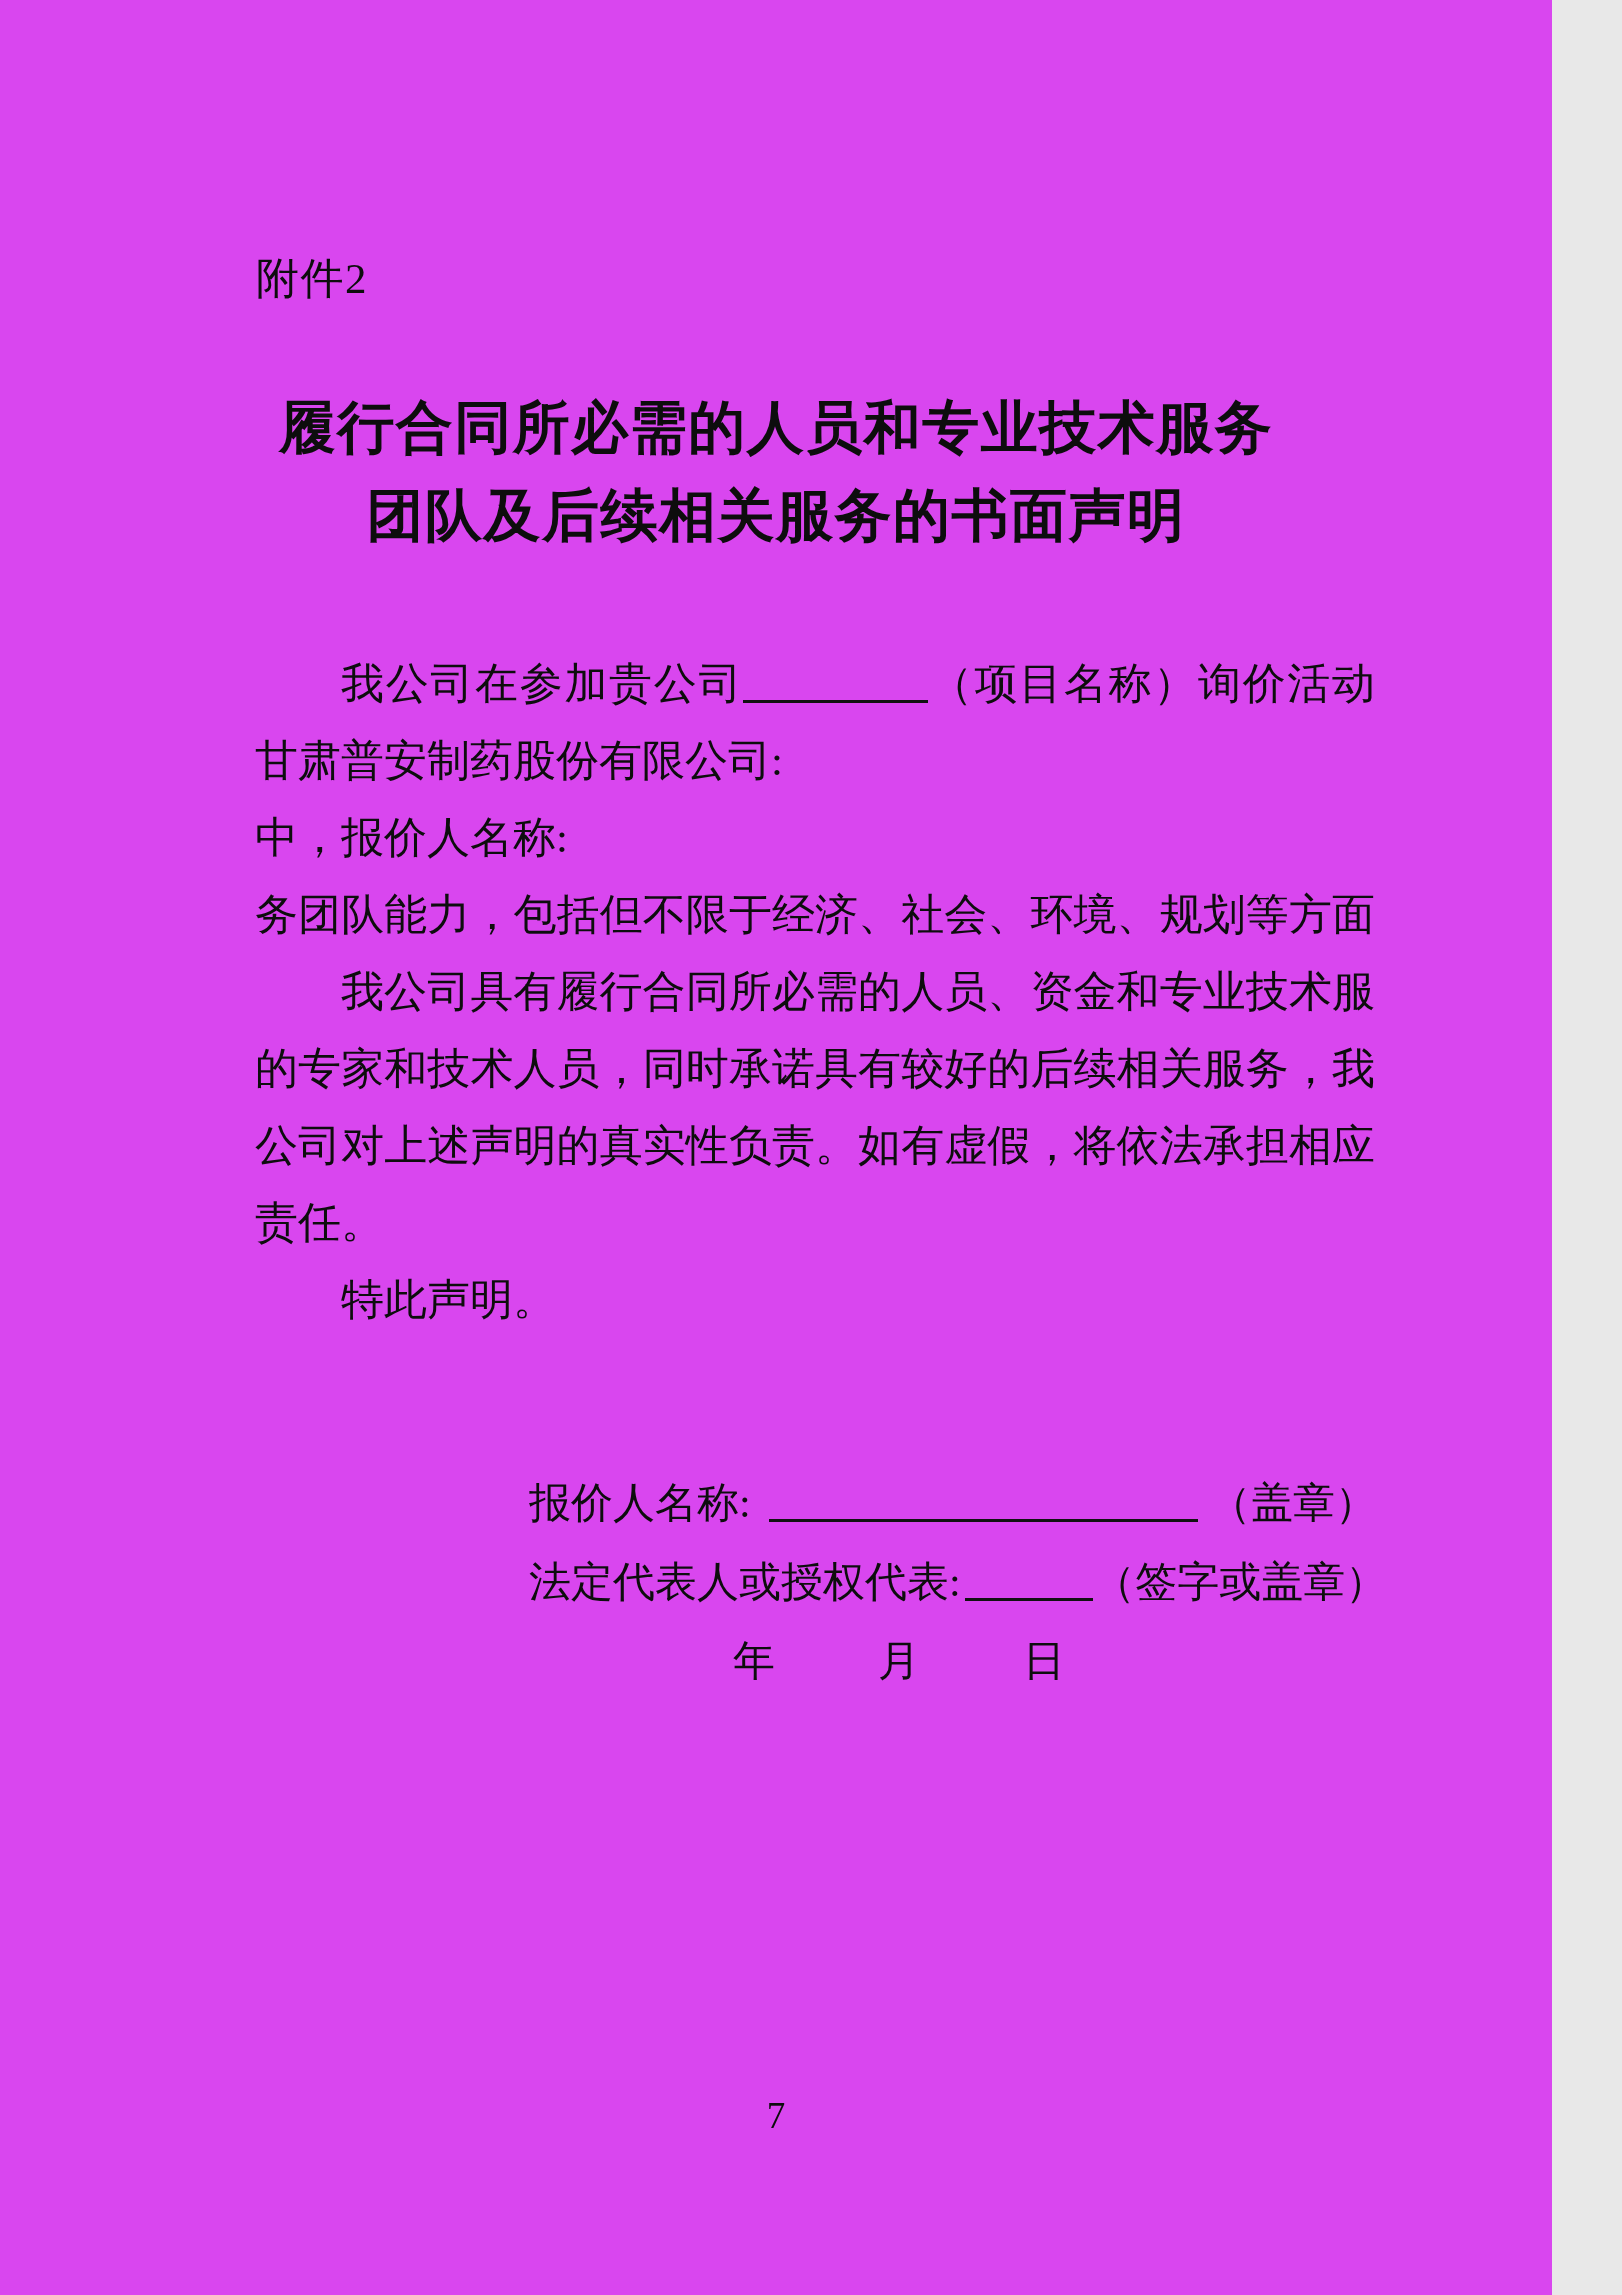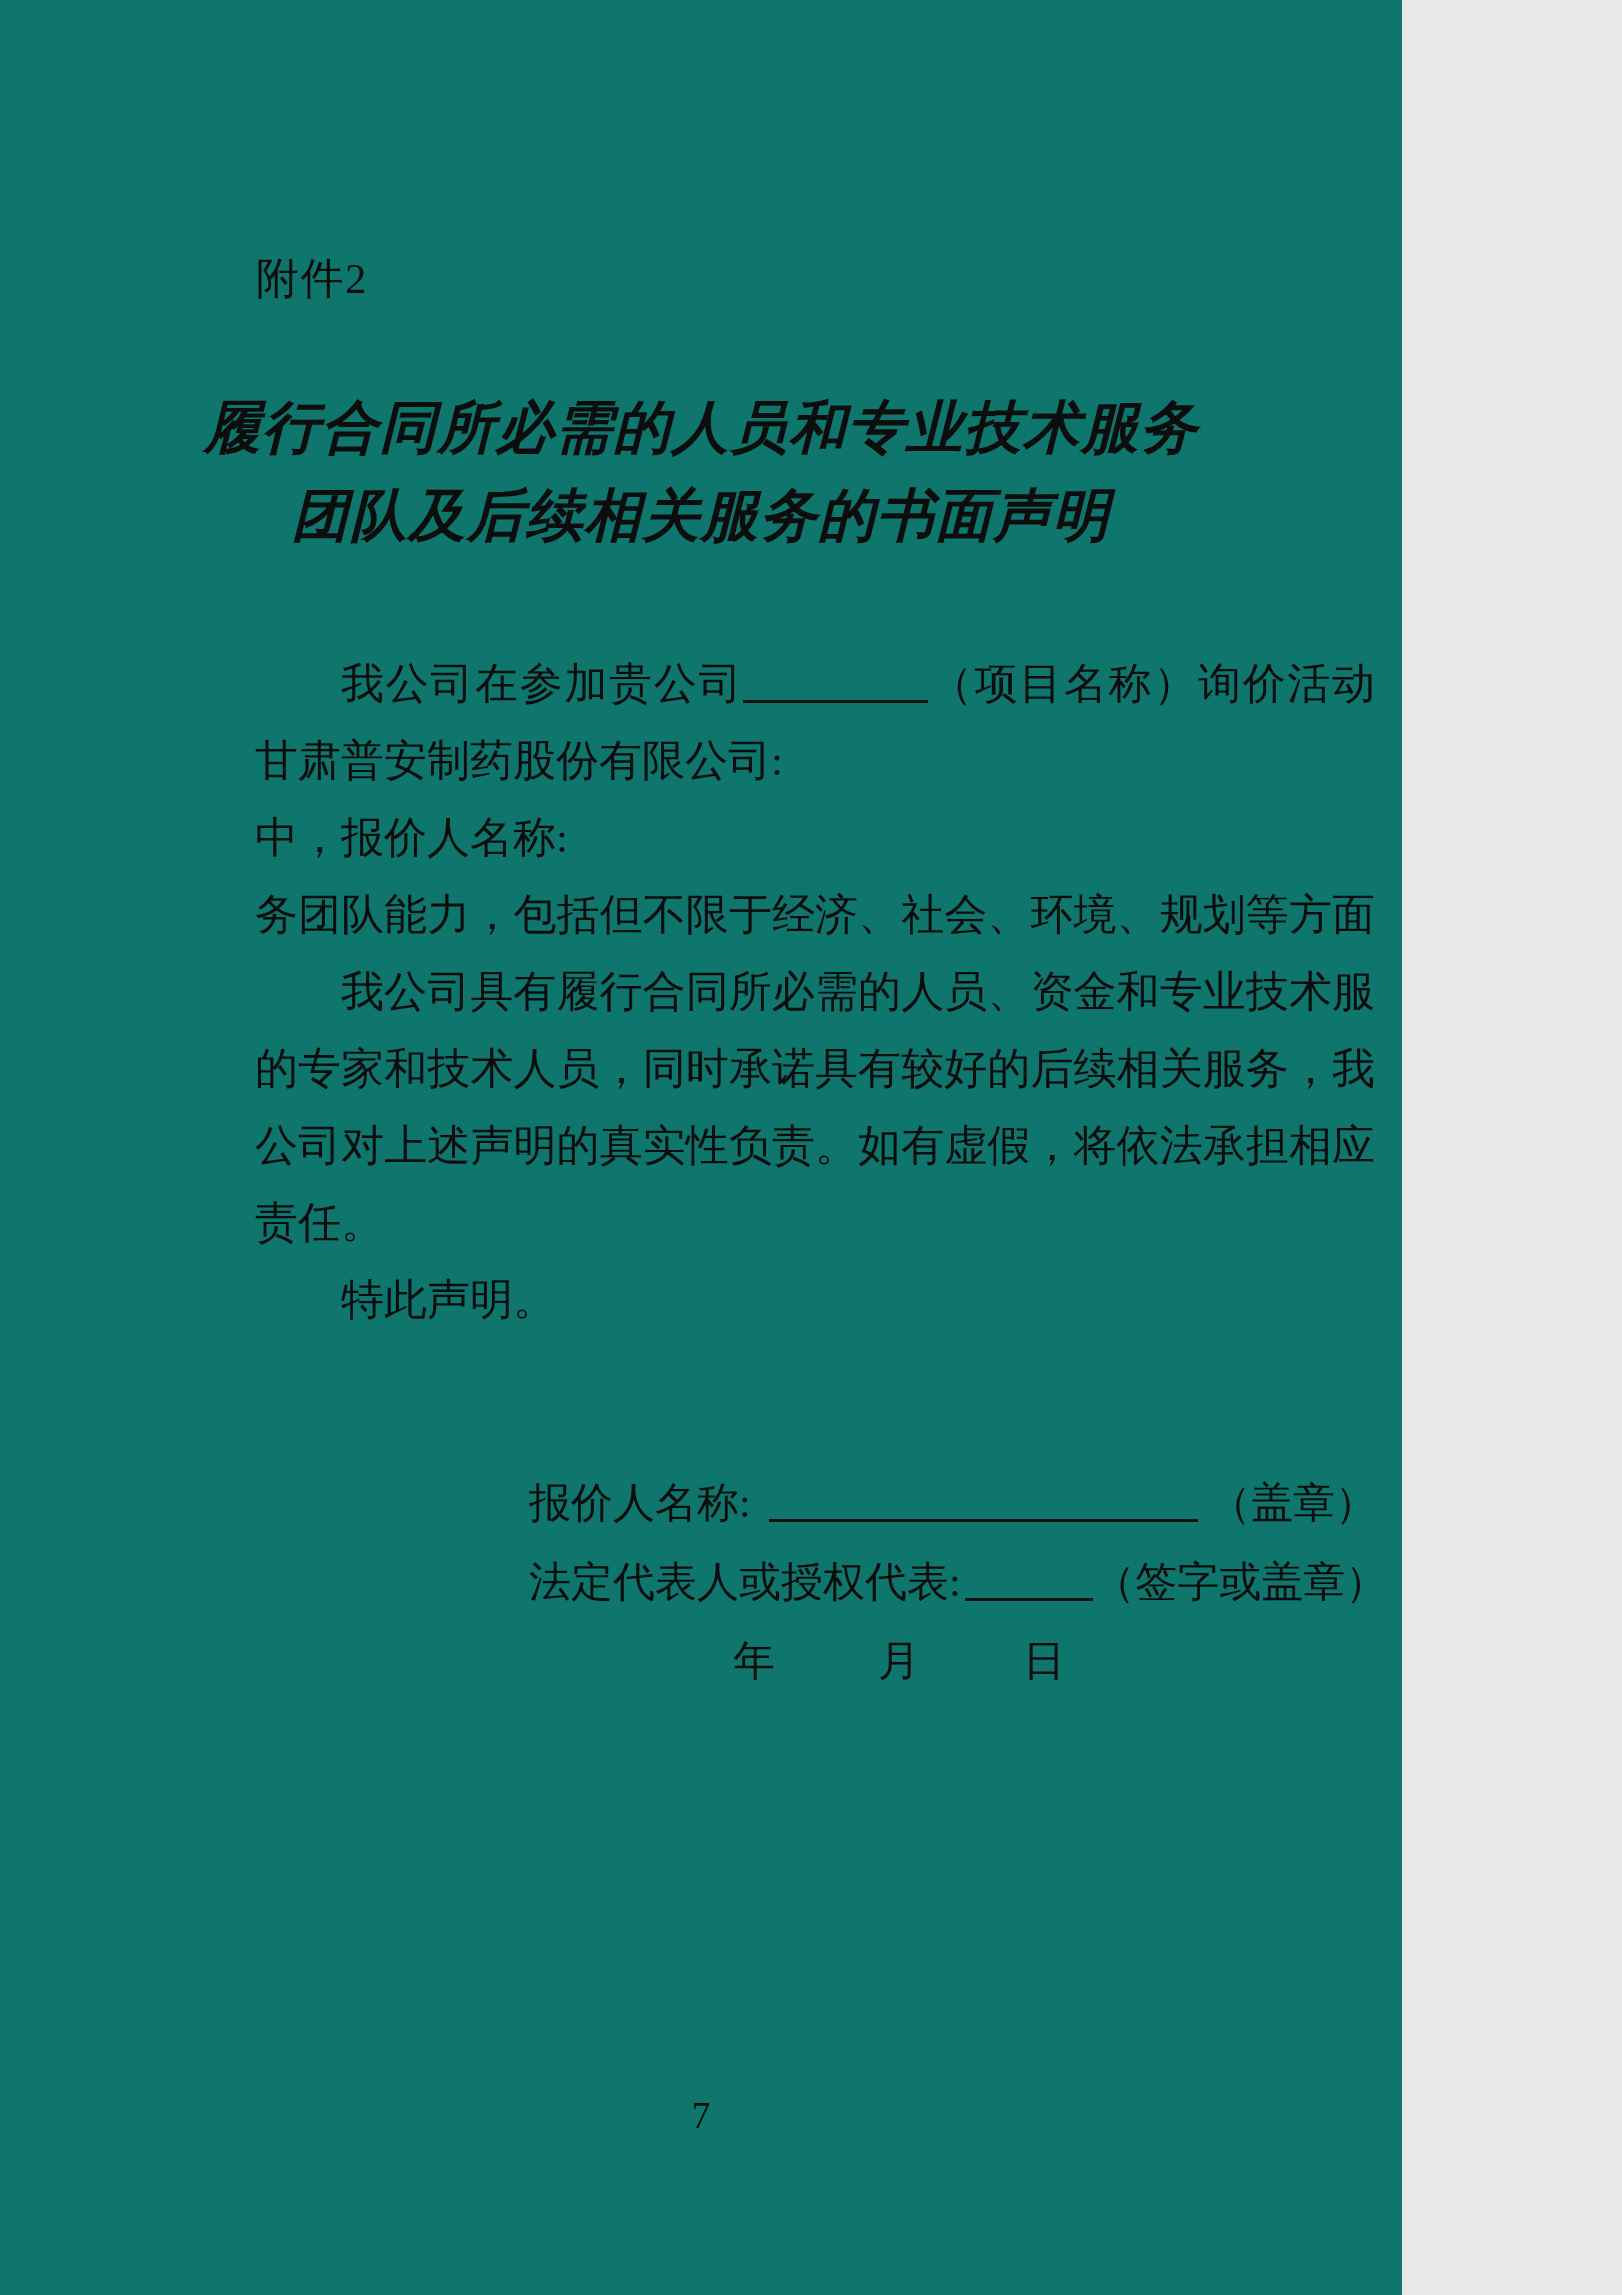--- a/index.html
+++ b/index.html
@@ -1,20 +1,20 @@
 <!DOCTYPE html>
 <html style="font-size:12.3px"><head>
 <meta charset="utf-8">
 <style>
   html, body { margin: 0; padding: 0; background: #e8e8e8; }
   .page {
     position: relative;
-    width: 1402px;
+    width: 1552px;
     height: 2295px;
-    background: #0f766e;
+    background: #d946ef;
     overflow: hidden;
     font-family: "Liberation Serif", "DejaVu Serif", serif;
     color: #0d0d0d;
   }
 
   .attachment-label {
     position: absolute;
     left: 256px;
     top: 248px;
     font-size: 43px;
@@ -25,21 +25,20 @@
   .doc-title {
     position: absolute;
     left: 0;
     right: 0;
     top: 384px;
     text-align: center;
     font-weight: 900;
     font-size: 57px;
     line-height: 88px;
     letter-spacing: 1.5px;
-    font-style: italic;
   }
 
   .body-block {
     position: absolute;
     left: 255px;
     top: 645px;
     width: 1120px;
     font-size: 43px;
   }
   .line {

